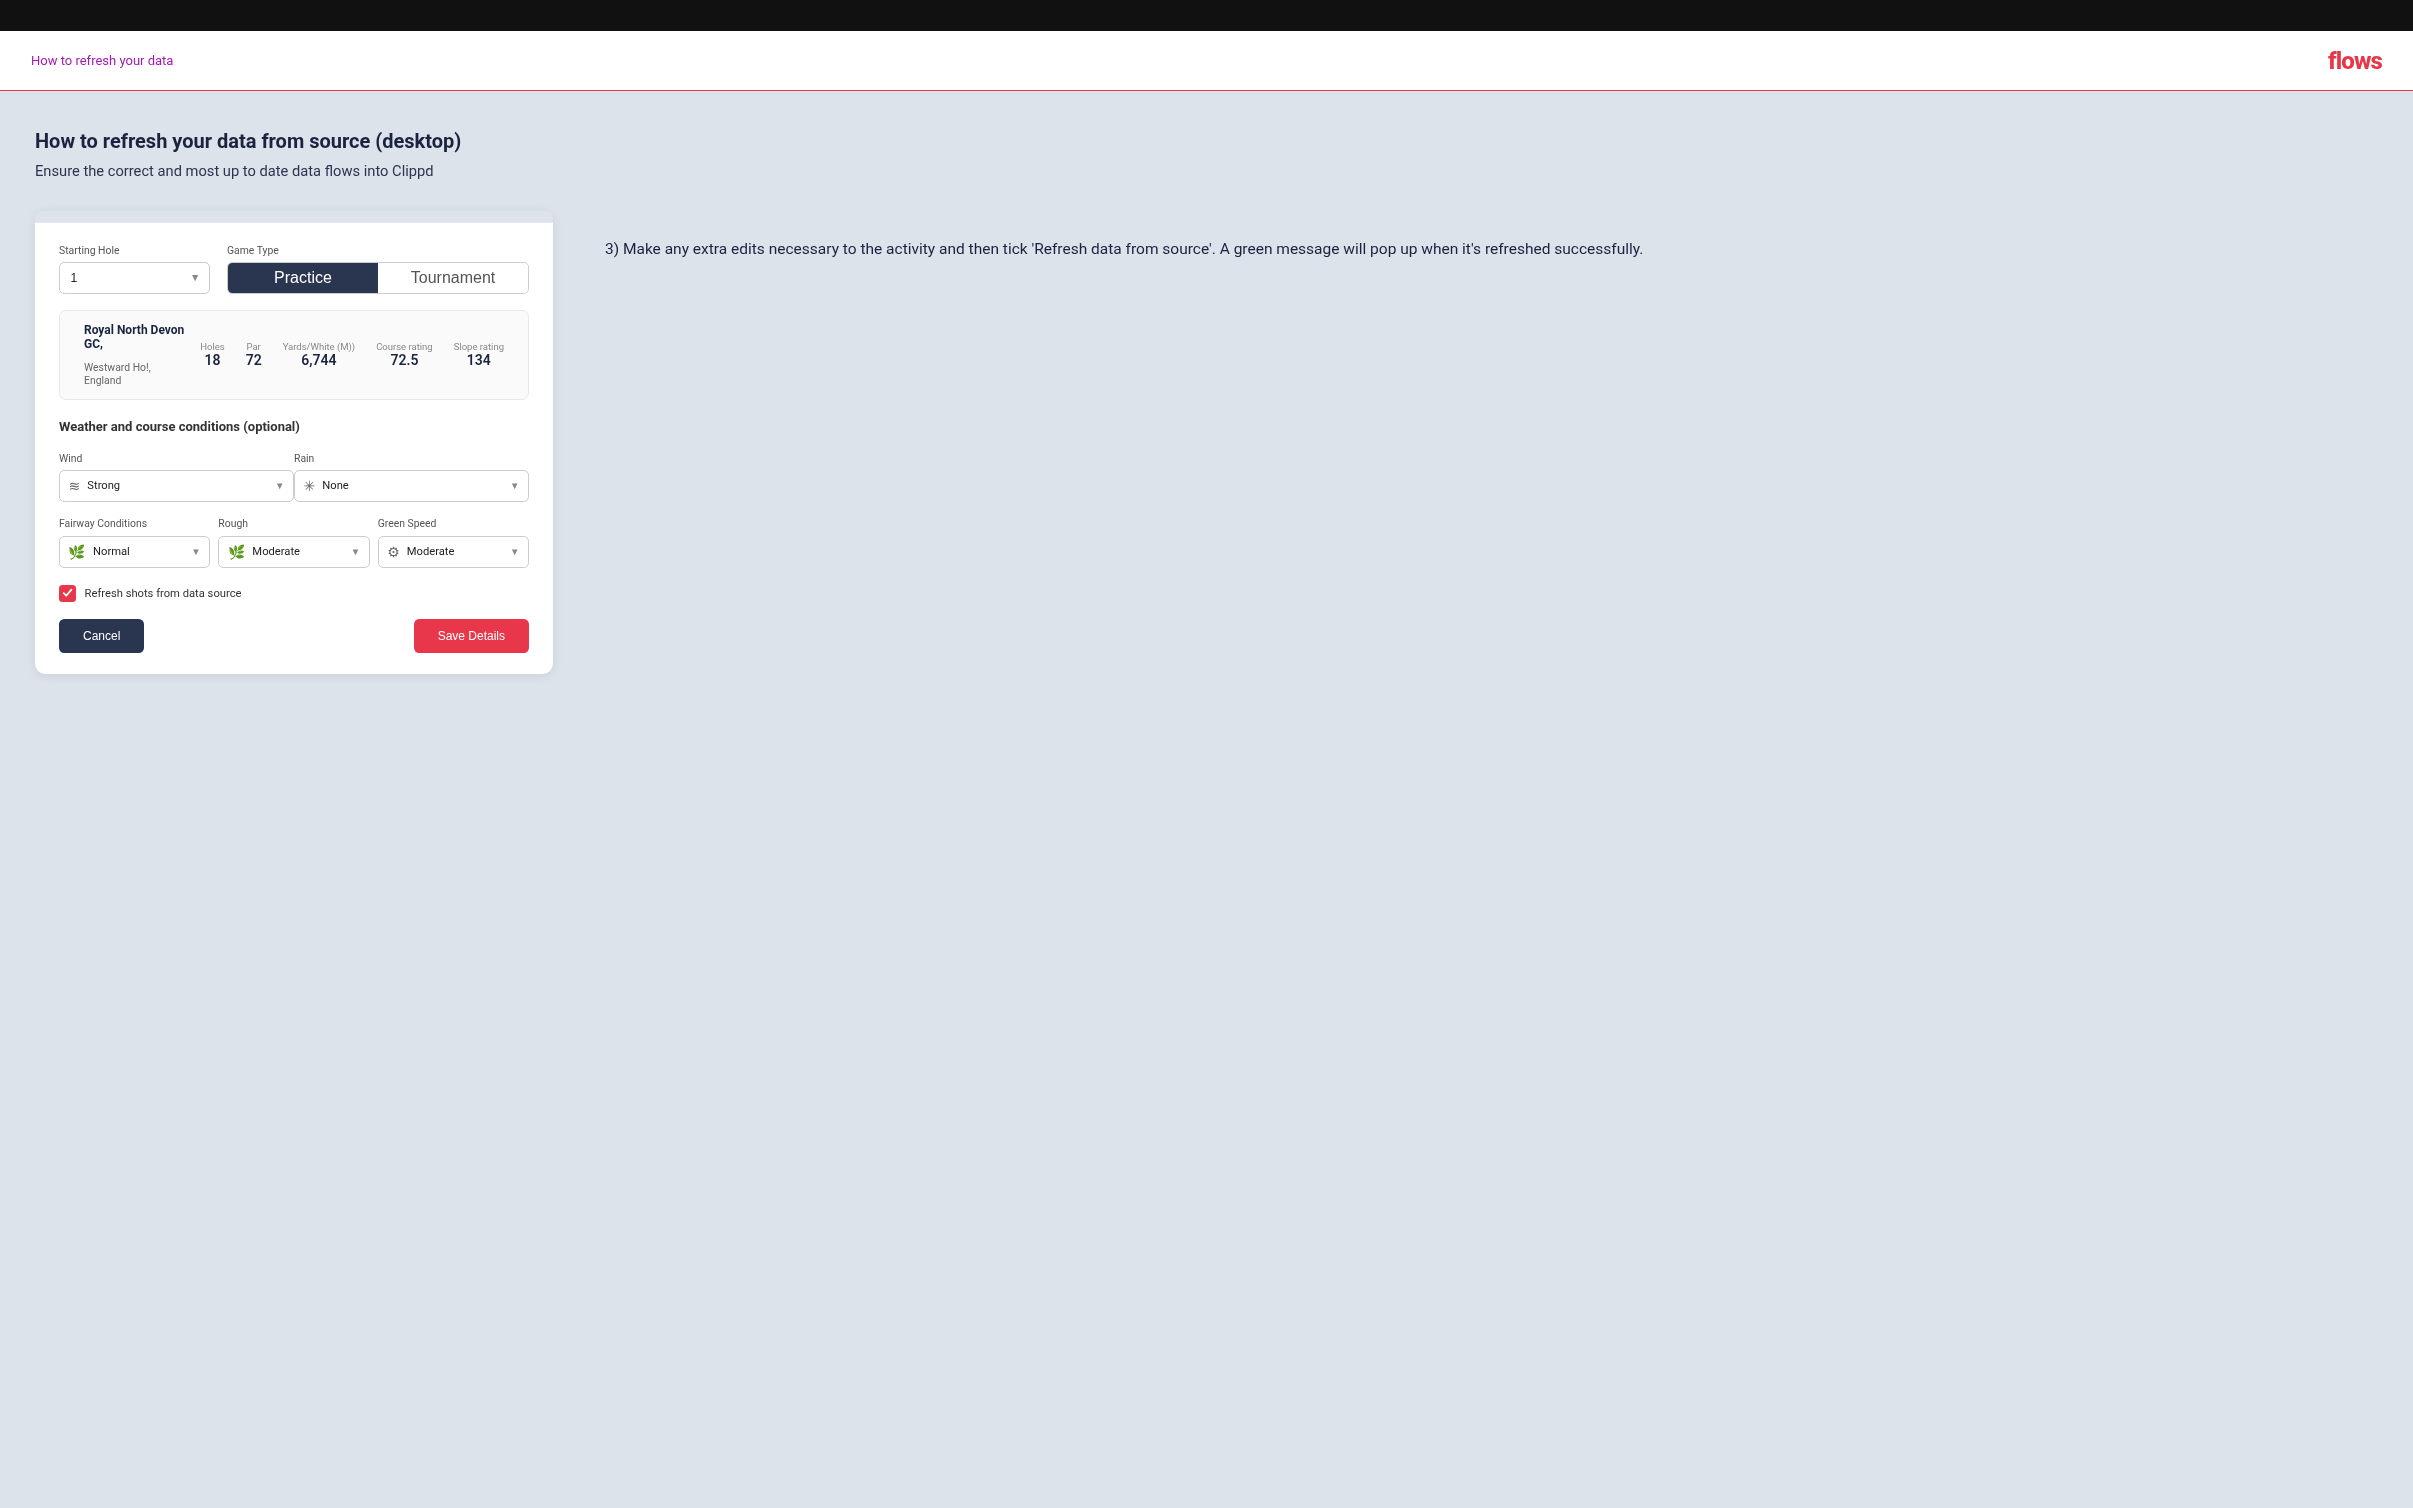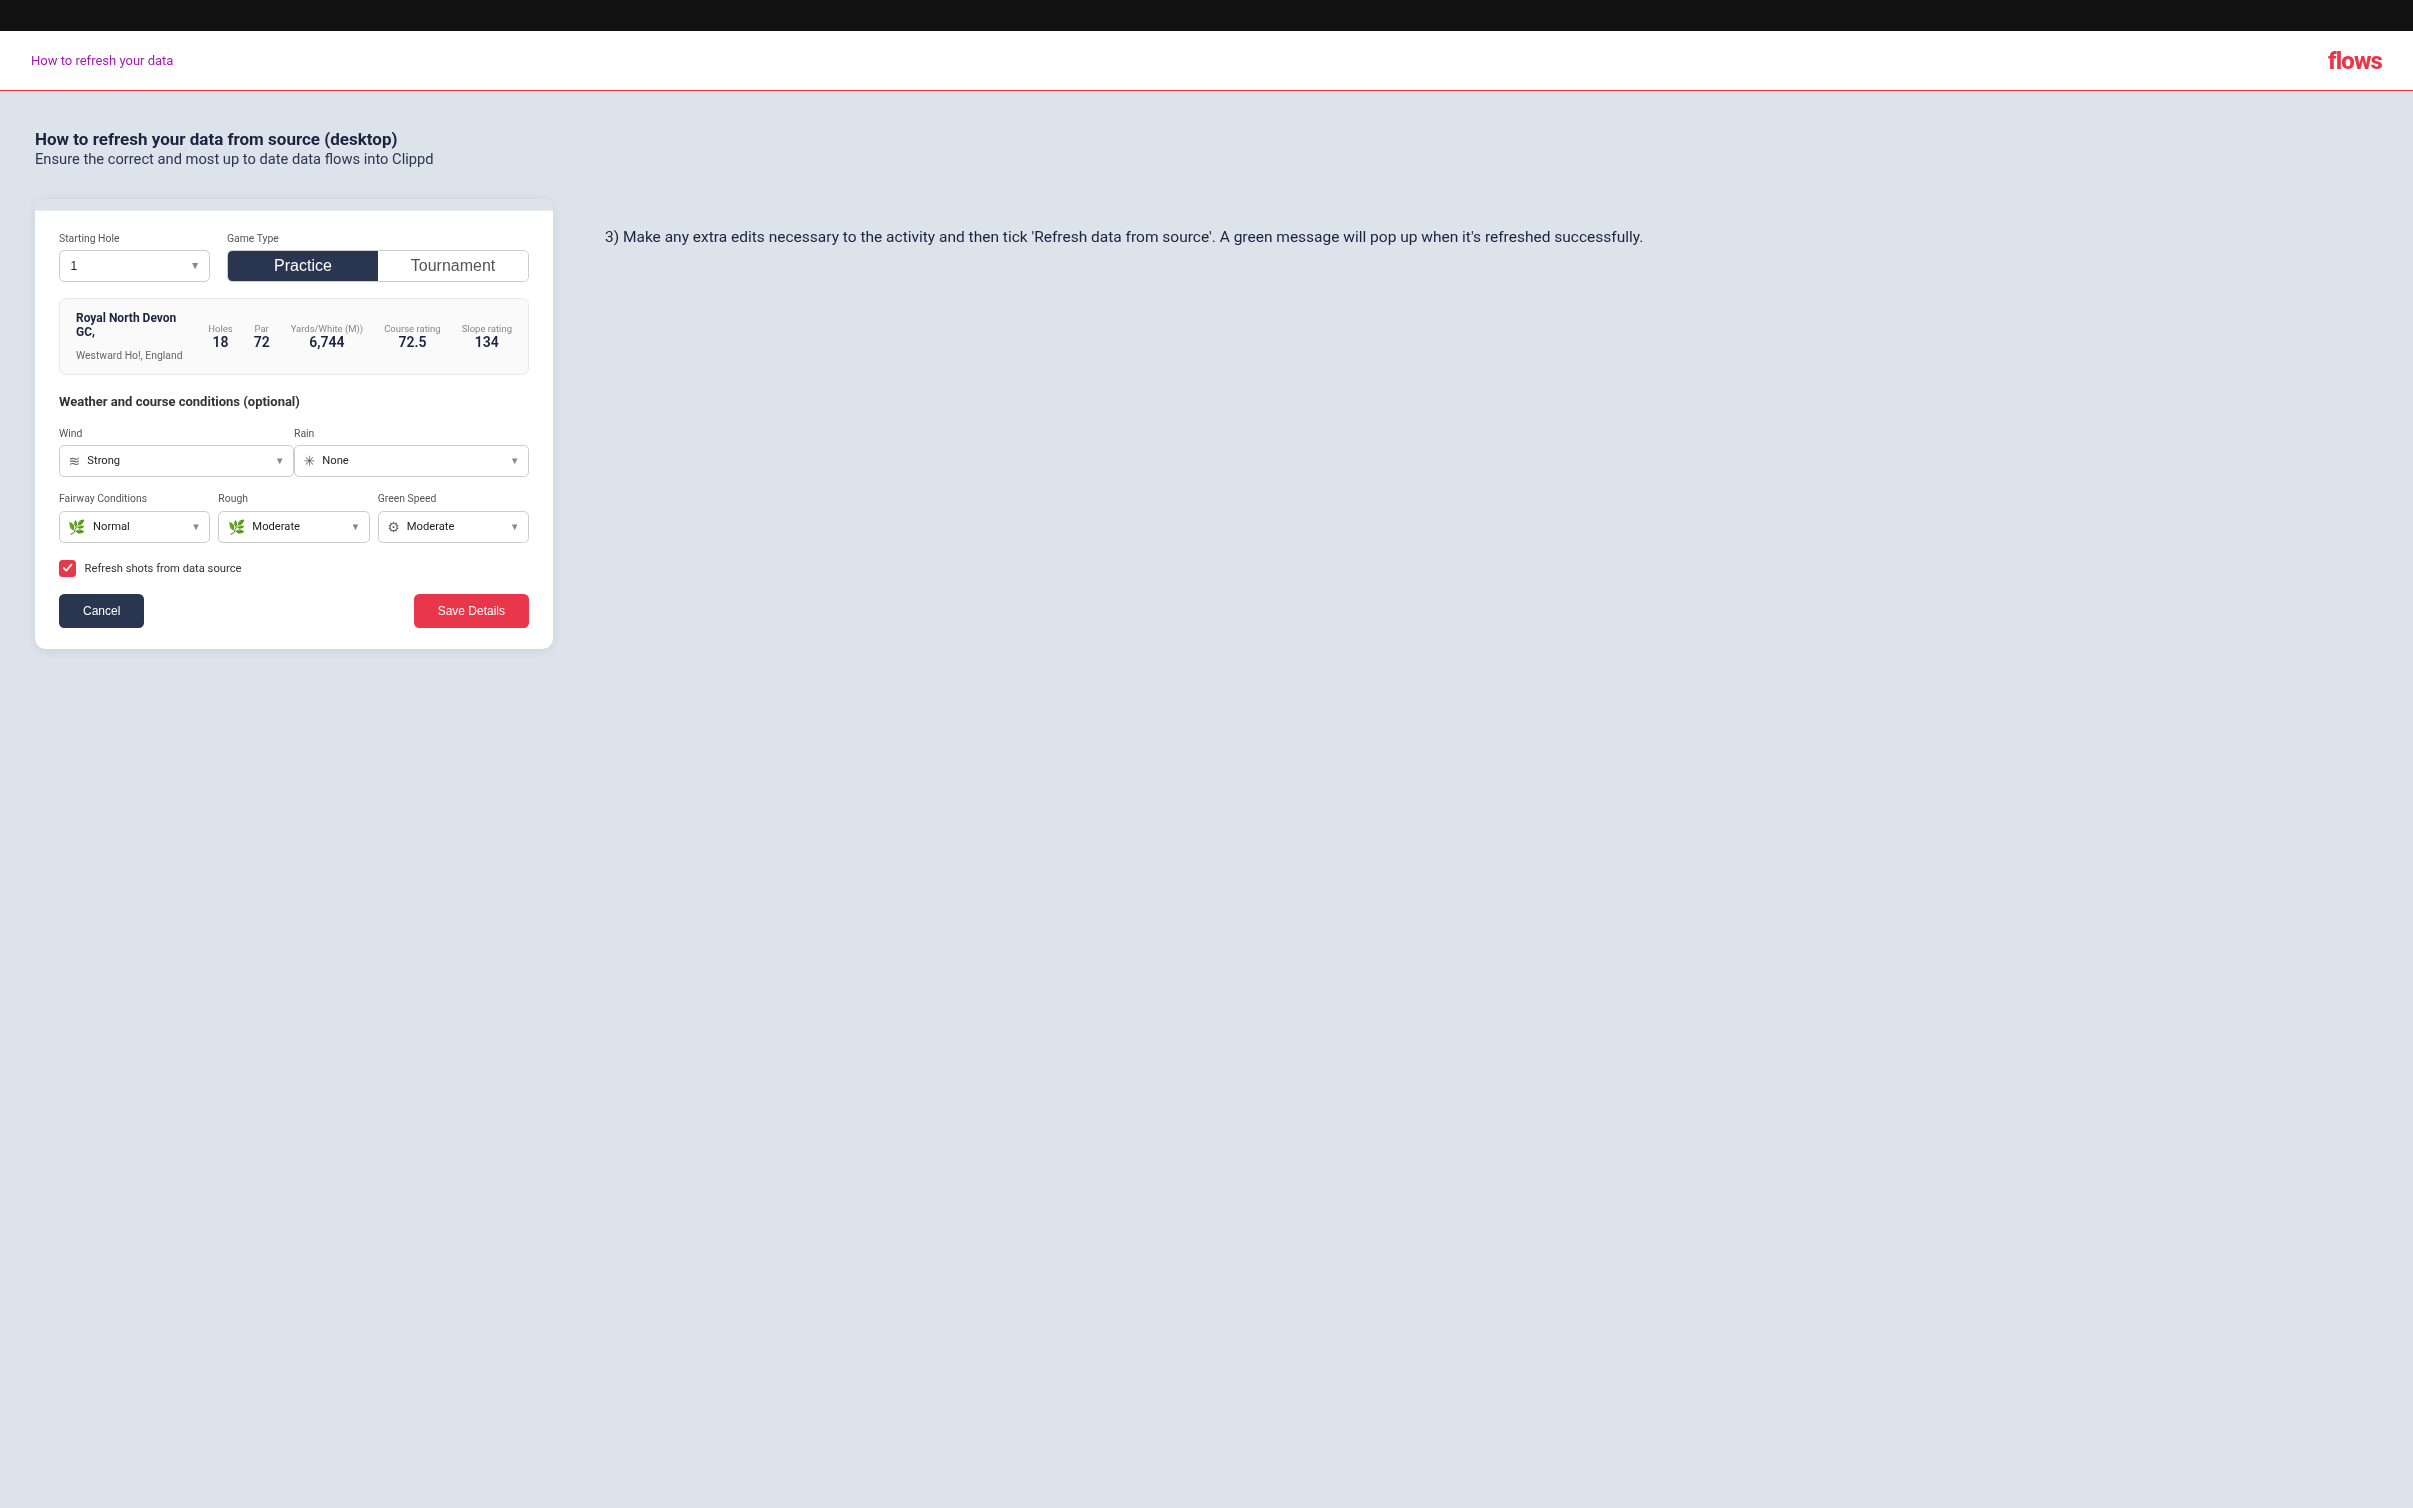--- a/index.html
+++ b/index.html
@@ -29,24 +29,24 @@
       font-weight: 800;
       color: #e8374a;
       letter-spacing: -0.9px;
     }
     .main-content {
       background: #dde3ea;
       min-height: calc(100vh - 31px - 60px);
       padding: 38px 35px 35px 35px;
     }
     .page-heading {
-      font-size: 17px;
+      font-size: 20px;
       font-weight: 700;
       color: #1a2340;
-      margin-bottom: 1px;
+      margin-bottom: 9px;
     }
     .page-subheading {
       font-size: 14.7px;
       color: #2a3550;
       margin-bottom: 31px;
     }
     .content-layout {
       display: flex;
       gap: 52px;
       align-items: flex-start;
@@ -125,21 +125,21 @@
       color: #555;
     }
     .game-type-btn.active {
       background: #2a3550;
       color: #fff;
     }
     .course-row {
       background: #fafafa;
       border: 0.9px solid #e8e8e8;
       border-radius: 7px;
-      padding: 12px 16px;
+      padding: 12px 24px;
       margin-bottom: 19px;
       display: flex;
       align-items: center;
       gap: 15px;
     }
     .course-info {
       flex: 1;
     }
     .course-name {
       font-size: 12px;

